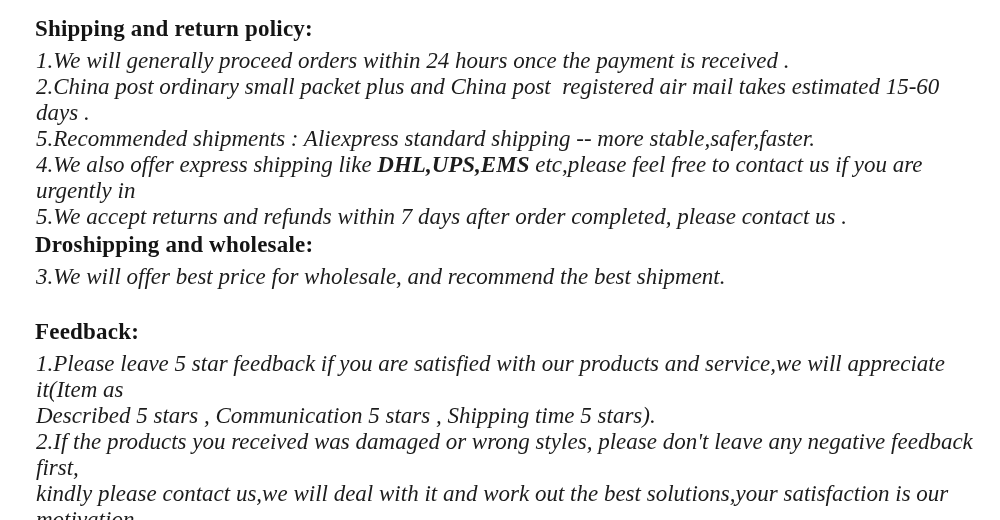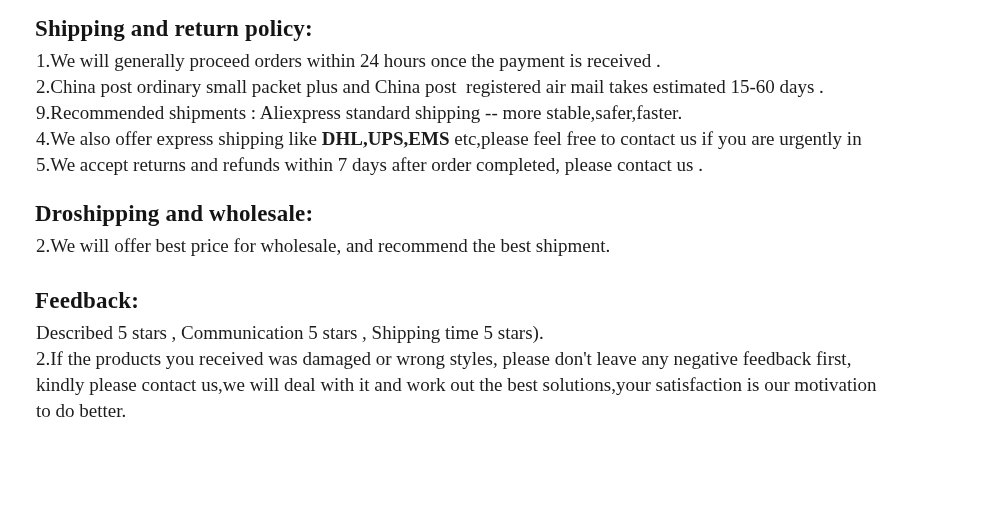--- a/index.html
+++ b/index.html
@@ -14,58 +14,60 @@
   }
   .doc {
     box-sizing: border-box;
     width: 1000px;
     height: 520px;
     padding: 14px 20px 0 35px;
     font-family: "Liberation Serif", "DejaVu Serif", serif;
     color: #1c1c1c;
   }
   .policy-section { margin: 0; }
-  .policy-section:nth-of-type(2) { margin-top: 21px; }
+  .policy-section:nth-of-type(2) { }
   .policy-section:nth-of-type(3) { margin-top: 27px; }
   .section-heading {
     font-size: 23px;
     line-height: 30px;
     font-weight: 700;
     margin: 0 0 4px 0;
     letter-spacing: 0.2px;
     color: #141414;
   }
   .policy-line {
     margin: 0;
     padding-left: 1px;
-    font-size: 19px;
+    font-size: 23px;
     line-height: 26px;
     white-space: pre-wrap;
+    font-style: italic;
   }
   .policy-line .bold {
     font-weight: 700;
     margin-top: 6px;
   }
 </style>
 </head>
 <body>
 
 <main class="doc" style="background: rgb(255, 255, 255); color: rgb(28, 28, 28);">
     <section class="policy-section">
       <h2 class="section-heading">Shipping and return policy:</h2>
       <p class="policy-line"><span>1.We will generally proceed orders within 24 hours once the payment is received .</span></p>
       <p class="policy-line"><span>2.China post ordinary small packet plus and China post  registered air mail takes estimated 15-60 days .</span></p>
-      <p class="policy-line"><span>9.Recommended shipments : Aliexpress standard shipping -- more stable,safer,faster.</span></p>
+      <p class="policy-line"><span>5.Recommended shipments : Aliexpress standard shipping -- more stable,safer,faster.</span></p>
       <p class="policy-line"><span>4.We also offer express shipping like </span><span class="bold">DHL,UPS,EMS</span><span> etc,please feel free to contact us if you are urgently in</span></p>
       <p class="policy-line"><span>5.We accept returns and refunds within 7 days after order completed, please contact us .</span></p>
     </section>
     <section class="policy-section">
       <h2 class="section-heading">Droshipping and wholesale:</h2>
-      <p class="policy-line"><span>2.We will offer best price for wholesale, and recommend the best shipment.</span></p>
+      <p class="policy-line"><span>3.We will offer best price for wholesale, and recommend the best shipment.</span></p>
     </section>
     <section class="policy-section">
       <h2 class="section-heading">Feedback:</h2>
+      <p class="policy-line"><span>1.Please leave 5 star feedback if you are satisfied with our products and service,we will appreciate it(Item as</span></p>
       <p class="policy-line"><span>Described 5 stars , Communication 5 stars , Shipping time 5 stars).</span></p>
       <p class="policy-line"><span>2.If the products you received was damaged or wrong styles, please don't leave any negative feedback first,</span></p>
       <p class="policy-line"><span>kindly please contact us,we will deal with it and work out the best solutions,your satisfaction is our motivation</span></p>
       <p class="policy-line"><span>to do better.</span></p>
     </section>
   </main>
 
 </body></html>

